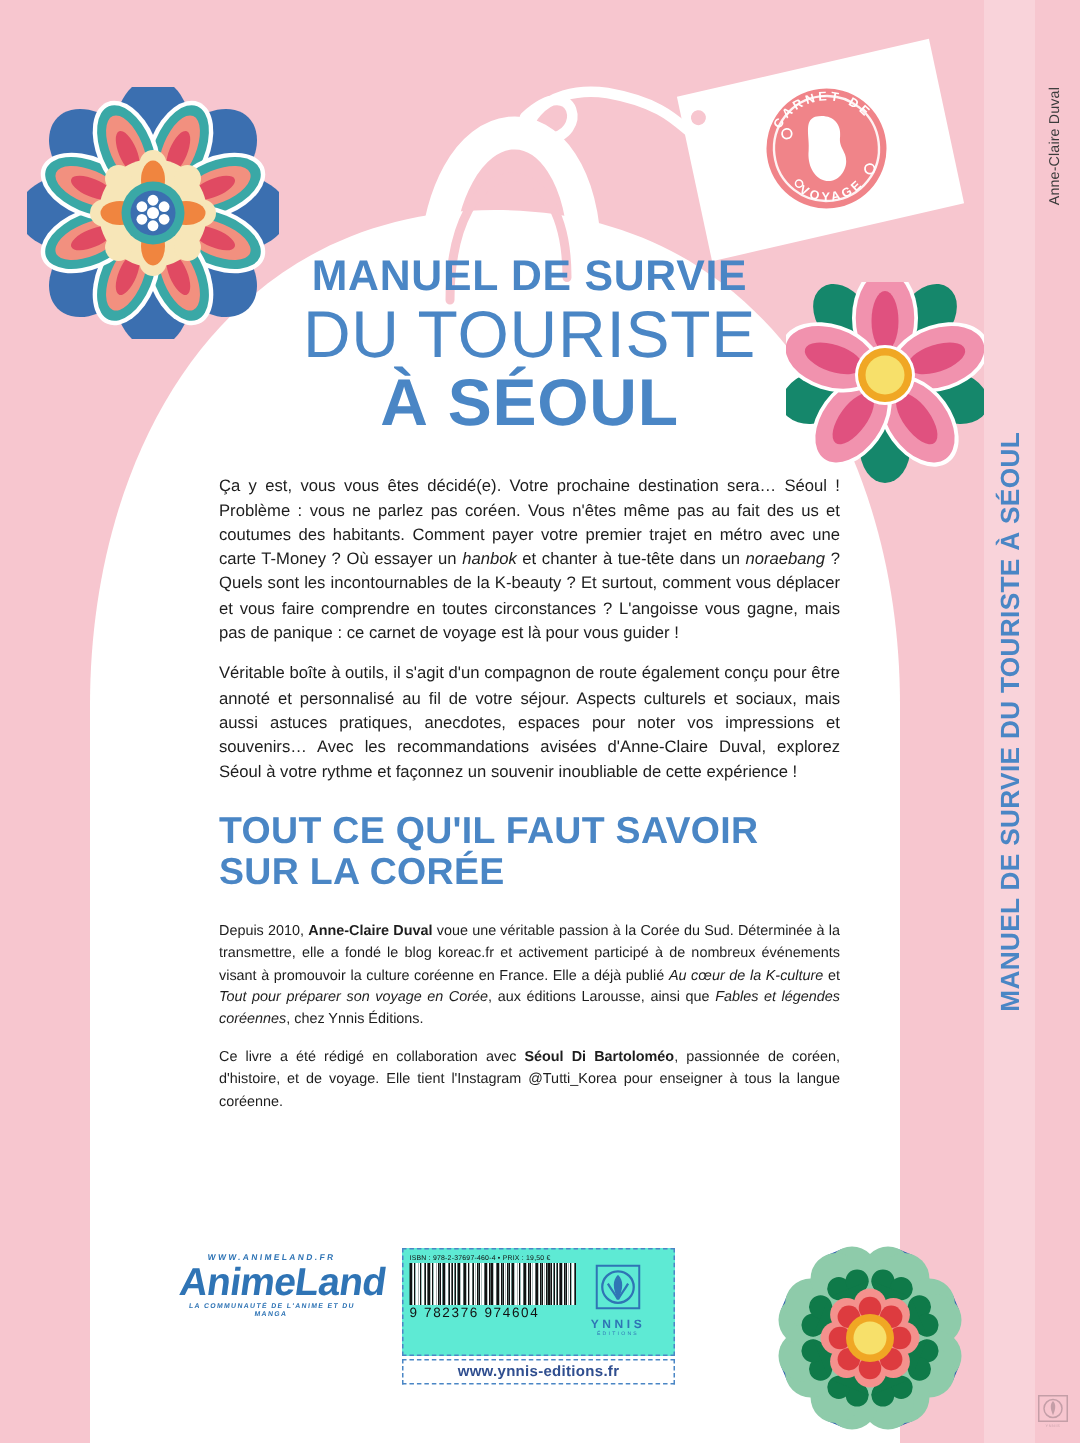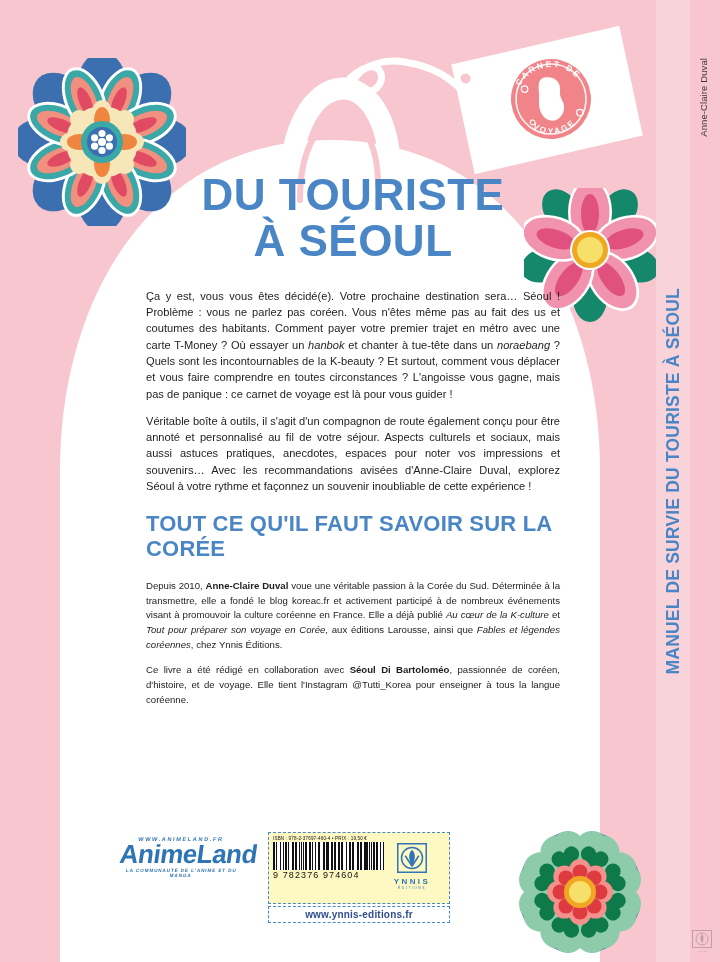--- a/index.html
+++ b/index.html
@@ -75,21 +75,21 @@
     color: #4a86c5;
     font-weight: 700;
     font-size: 28.5px;
     letter-spacing: 0.5px;
     text-align: center;
     line-height: 1.0;
     font-stretch: condensed;
   }
   .t-line2 {
     color: #4a86c5;
-    font-weight: 700;
+    font-weight: 400;
     font-size: 44px;
     letter-spacing: 0.5px;
     text-align: center;
     line-height: 1.02;
     margin-top: 3px;
     font-stretch: condensed;
   }
   .t-line3 {
     color: #4a86c5;
     font-weight: 700;
@@ -108,21 +108,21 @@
     color: #1d1d1d;
     text-align: justify;
   }
   .body-copy p + p { margin-top: 11px; }
   .body-copy i { font-style: italic; }
 
   .tagline {
     margin-top: 18px;
     color: #4a86c5;
     font-weight: 700;
-    font-size: 22px;
+    font-size: 25px;
     line-height: 1.1;
     letter-spacing: 0.2px;
     font-stretch: condensed;
   }
   .tagline .l2 { display: block; }
 
   .bio {
     margin-top: 18px;
     font-size: 9.6px;
     line-height: 1.55;
@@ -157,21 +157,21 @@
     font-size: 4.6px; font-weight: 700; color: #2f74b5;
     letter-spacing: 0.9px; margin-top: 1px;
     transform: skewX(-8deg);
   }
 
   .barcode-box {
     position: absolute;
     left: 148px; top: 0;
     width: 182px; height: 72px;
     border: 1px dashed #4a86c5;
-    background: #fef9c3;
+    background: #5eead4;
     padding: 3px 4px 0 4px;
   }
   .isbn-line {
     font-size: 4.6px; color: #111;
     letter-spacing: 0.15px;
     white-space: nowrap;
     margin-bottom: 1px;
   }
   .bc-flex { display: flex; align-items: flex-start; gap: 3px; }
   .barcode { width: 112px; }
@@ -622,20 +622,21 @@
           <circle cx="-14.1" cy="-14.1" r="7.5" fill="#dd3b3f"></circle>
       </g>
       <circle cx="0" cy="0" r="16" fill="#f0a724"></circle>
       <circle cx="0" cy="0" r="11" fill="#f7e06a"></circle>
     </g>
   </svg>
 
   <div class="content">
 
     <div class="title-block">
+      <div class="t-line1">MANUEL DE SURVIE</div>
       <div class="t-line2">DU TOURISTE</div>
       <div class="t-line3">À SÉOUL</div>
     </div>
 
     <div class="body-copy">
       <p>Ça y est, vous vous êtes décidé(e). Votre prochaine destination sera… Séoul ! Problème : vous ne parlez pas coréen. Vous n'êtes même pas au fait des us et coutumes des habitants. Comment payer votre premier trajet en métro avec une carte T-Money ? Où essayer un <i>hanbok</i> et chanter à tue-tête dans un <i>noraebang</i> ? Quels sont les incontournables de la K-beauty ? Et surtout, comment vous déplacer et vous faire comprendre en toutes circonstances ? L'angoisse vous gagne, mais pas de panique : ce carnet de voyage est là pour vous guider !</p>
       <p>Véritable boîte à outils, il s'agit d'un compagnon de route également conçu pour être annoté et personnalisé au fil de votre séjour. Aspects culturels et sociaux, mais aussi astuces pratiques, anecdotes, espaces pour noter vos impressions et souvenirs… Avec les recommandations avisées d'Anne-Claire Duval, explorez Séoul à votre rythme et façonnez un souvenir inoubliable de cette expérience !</p>
     </div>
 
     <div class="tagline">

